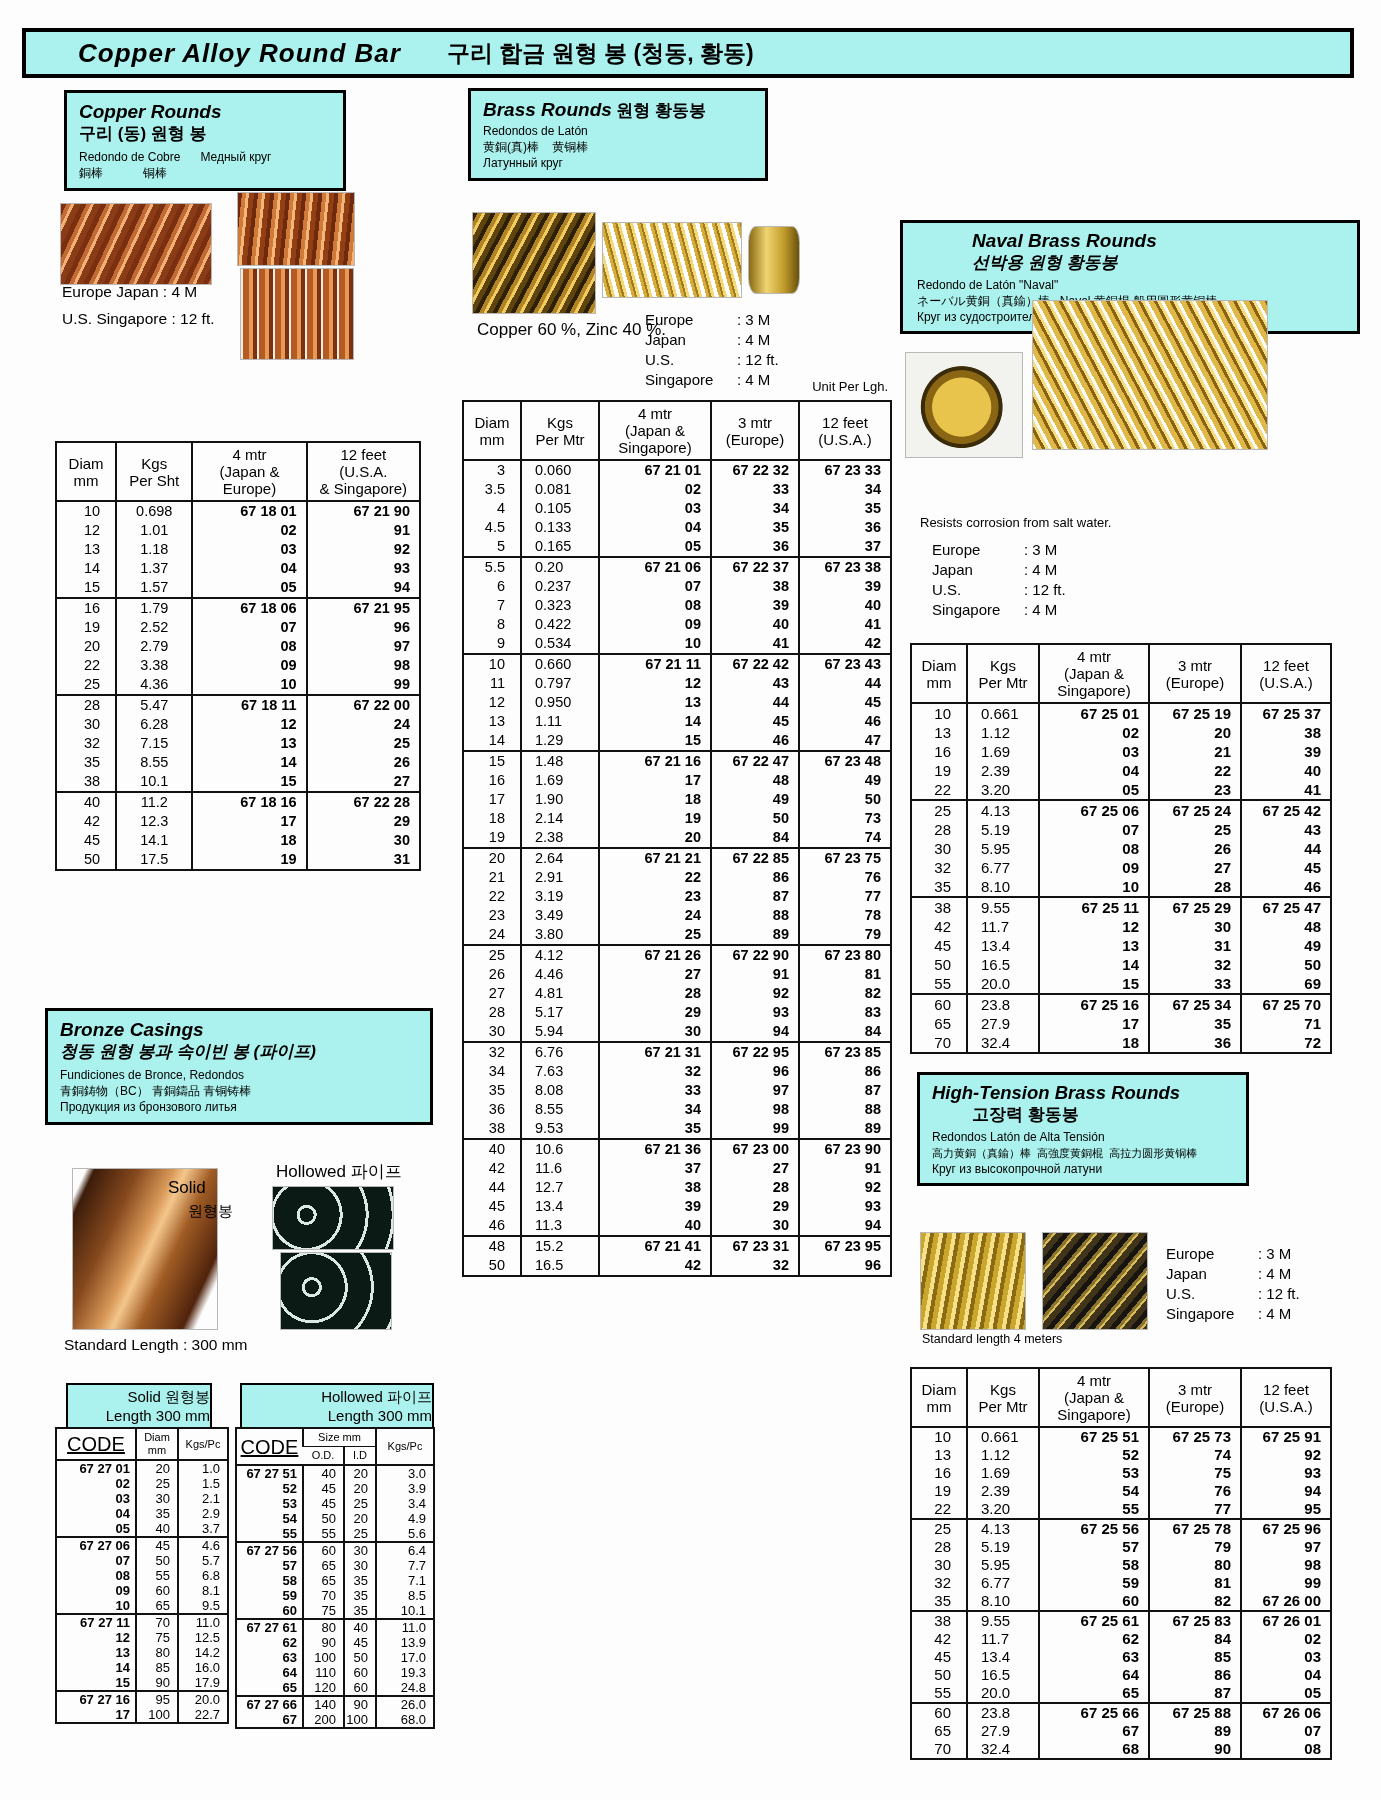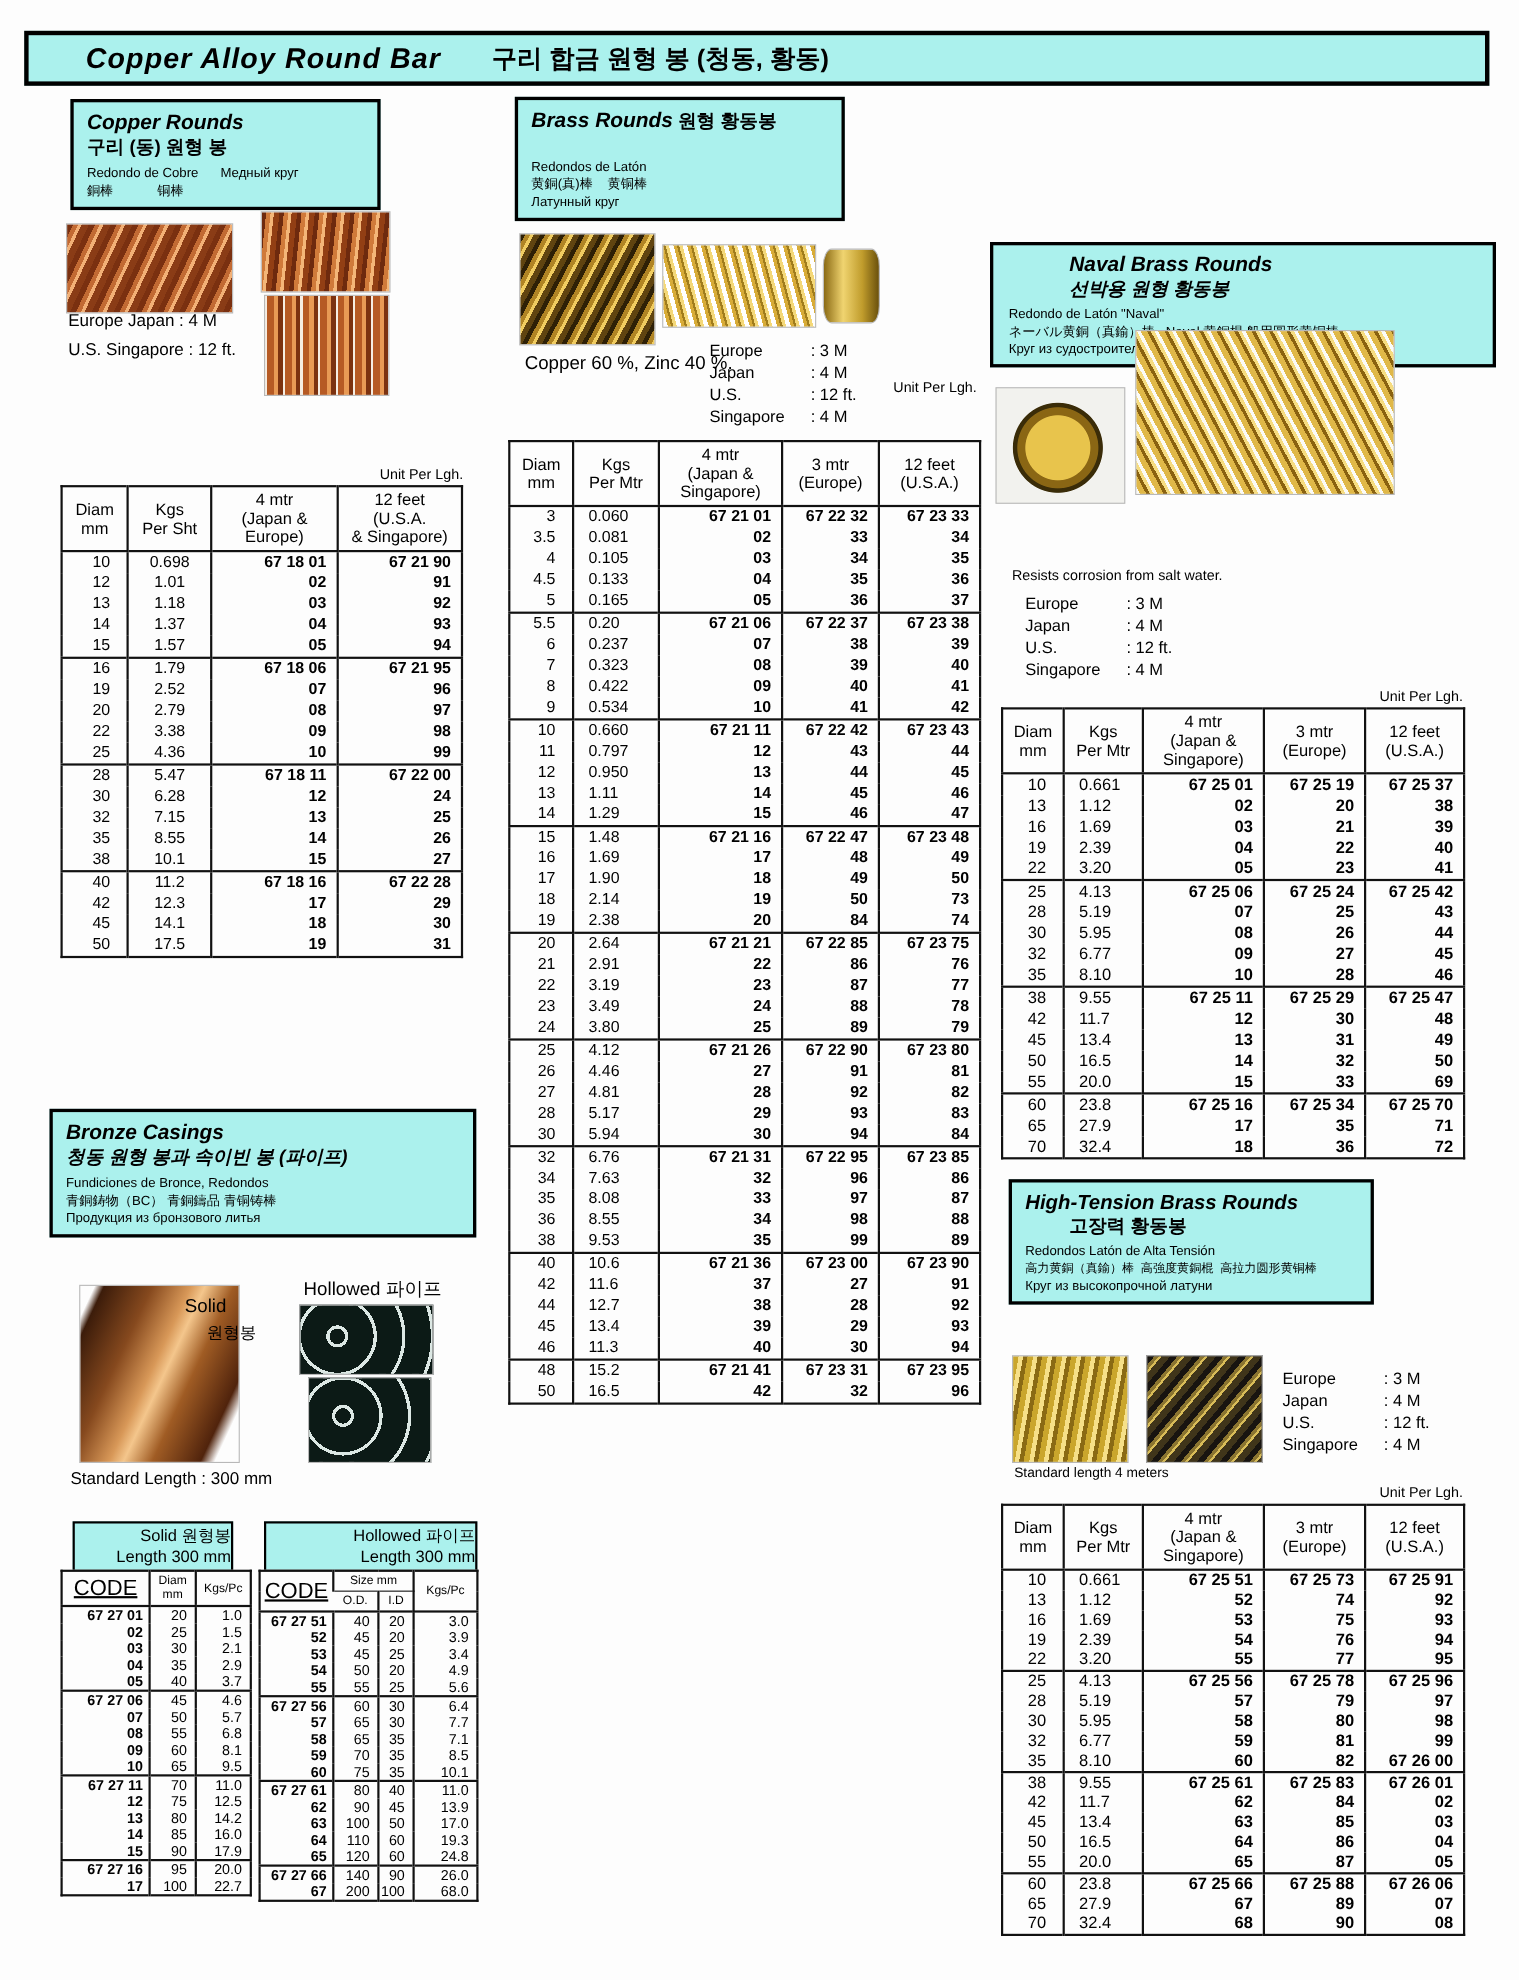--- a/index.html
+++ b/index.html
@@ -17,21 +17,21 @@
   .box-ko{font-size:17px;font-weight:700;line-height:22px;}
   .box-sub{font-size:12px;line-height:16px;}
   .ind55{padding-left:55px;}
   .ind40{padding-left:40px;}
   
   .formula-box{left:890px;top:96px;width:324px;height:96px;background:#f8d8c6;
                border:3px solid #2a2a9a;padding:13px 14px;}
   .formula-line{font-size:16.5px;font-weight:700;color:#1a1a80;line-height:33px;white-space:nowrap;}
   
   .txt{white-space:nowrap;}
-  .unit{font-size:13px;text-align:right;}
+  .unit{font-size:13px;text-align:right;margin-top:35px;}
   
   .kv-row{display:flex;font-size:15px;line-height:20px;}
   .kv-label{width:92px;}
   .kv-value{white-space:nowrap;}
   
   table{border-collapse:collapse;table-layout:fixed;width:100%;}
   .tbl table{border:2.5px solid #111;background:#fdfdfd;padding-left:32px;}
   th{font-weight:400;text-align:center;white-space:pre-line;border-left:2px solid #111;
      border-bottom:2.5px solid #111;padding:3px 1px;font-size:15px;line-height:17px;}
   td{border-left:2px solid #111;white-space:nowrap;overflow:hidden;padding:0;}
@@ -490,21 +490,21 @@
           </tr>
         </tbody>
       </table>
     </div>
 
   <div class="abs cyanbox" style="left:468px;top:88px;width:300px;padding:7px 12px;">
     <div>
       <span class="box-title">Brass Rounds</span>
       <span class="box-ko">원형 황동봉</span>
     </div>
-    <div class="box-sub" style="margin-top:22px;">Redondos de Latón</div>
+    <div class="box-sub" style="margin-top:1px;">Redondos de Latón</div>
     <div class="box-sub" style="white-space:pre;">黄銅(真)棒    黄铜棒</div>
     <div class="box-sub">Латунный круг</div>
   </div>
 
   <div class="abs photo ph-brass-pile" style="left:472px;top:212px;width:124px;height:102px;"></div>
   <div class="abs photo ph-brass-fan" style="left:602px;top:222px;width:140px;height:76px;"></div>
   <div class="abs photo ph-brass-cyl" style="left:748px;top:226px;width:52px;height:68px;"></div>
 
   <div class="abs txt" style="left:477px;top:320px;font-size:17px;">Copper 60 %, Zinc 40 %.</div>
   <div class="abs" style="left:645px;top:310px;width:176px;">

